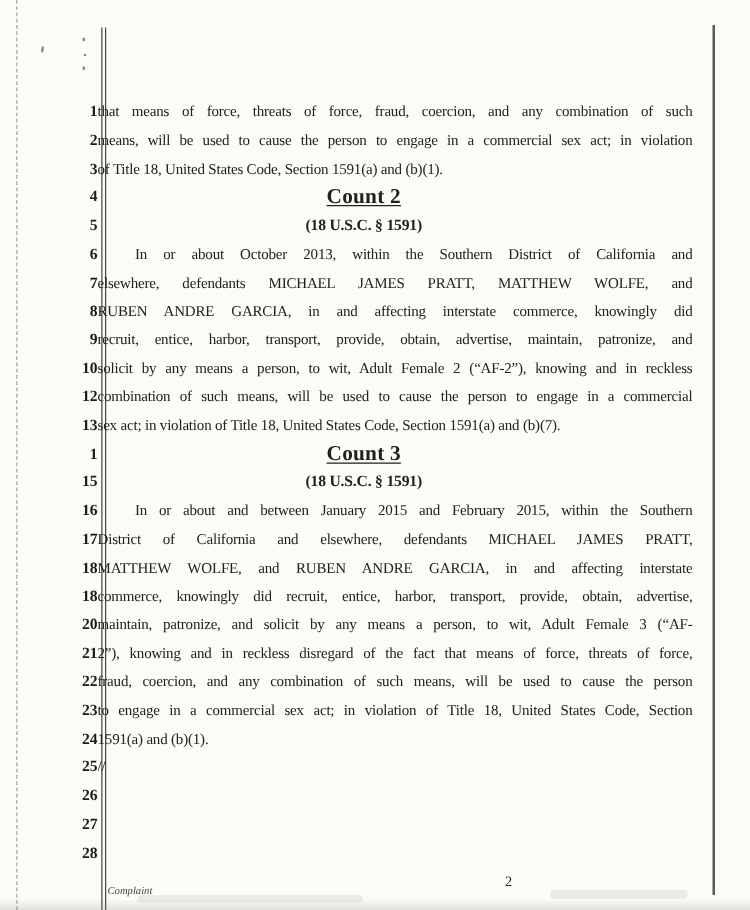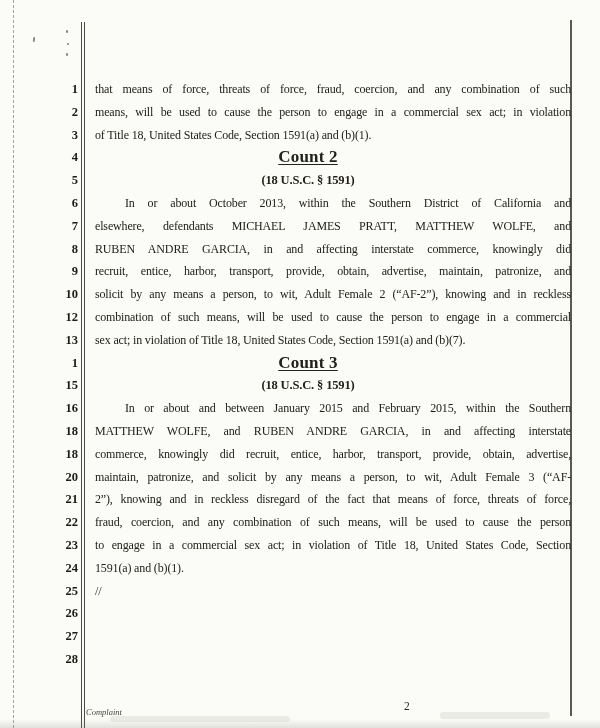--- a/index.html
+++ b/index.html
@@ -62,21 +62,21 @@
   }
   .line-num {
     width: 78px;
     flex: 0 0 78px;
     text-align: right;
     font-weight: bold;
     font-size: 12.5px;
     color: #1c1b16;
   }
   .line-text {
-    margin-left: 17px;
+    margin-left: 0;
     width: 476px;
     flex: 0 0 476px;
     font-size: 12px;
     letter-spacing: -0.15px;
     color: var(--ink);
     height: 22.8px;
     overflow: hidden;
   }
   .s-justify { text-align: justify; text-align-last: justify; }
   .s-left { text-align: left; }
@@ -210,20 +210,24 @@
     <div class="row">
       <span class="line-num">15</span>
       <span class="line-text s-statute">(18 U.S.C. § 1591)</span>
     </div>
 
     <div class="row">
       <span class="line-num">16</span>
       <span class="line-text s-justify indent">In or about and between January 2015 and February 2015, within the Southern</span>
     </div>
 
+    <div class="row">
+      <span class="line-num">17</span>
+      <span class="line-text s-justify">District of California and elsewhere, defendants MICHAEL JAMES PRATT,</span>
+    </div>
 
     <div class="row">
       <span class="line-num">18</span>
       <span class="line-text s-justify">MATTHEW WOLFE, and RUBEN ANDRE GARCIA, in and affecting interstate</span>
     </div>
 
     <div class="row">
       <span class="line-num">18</span>
       <span class="line-text s-justify">commerce, knowingly did recruit, entice, harbor, transport, provide, obtain, advertise,</span>
     </div>

